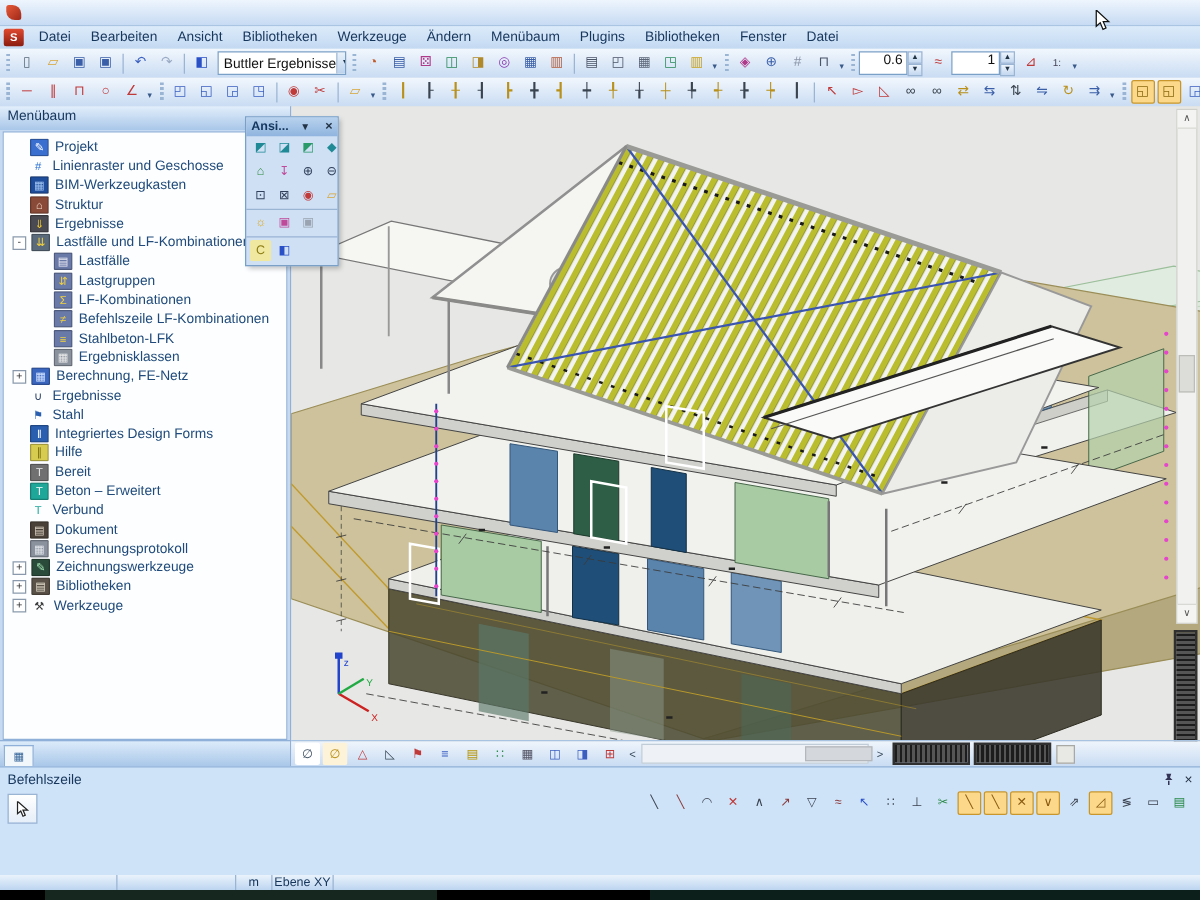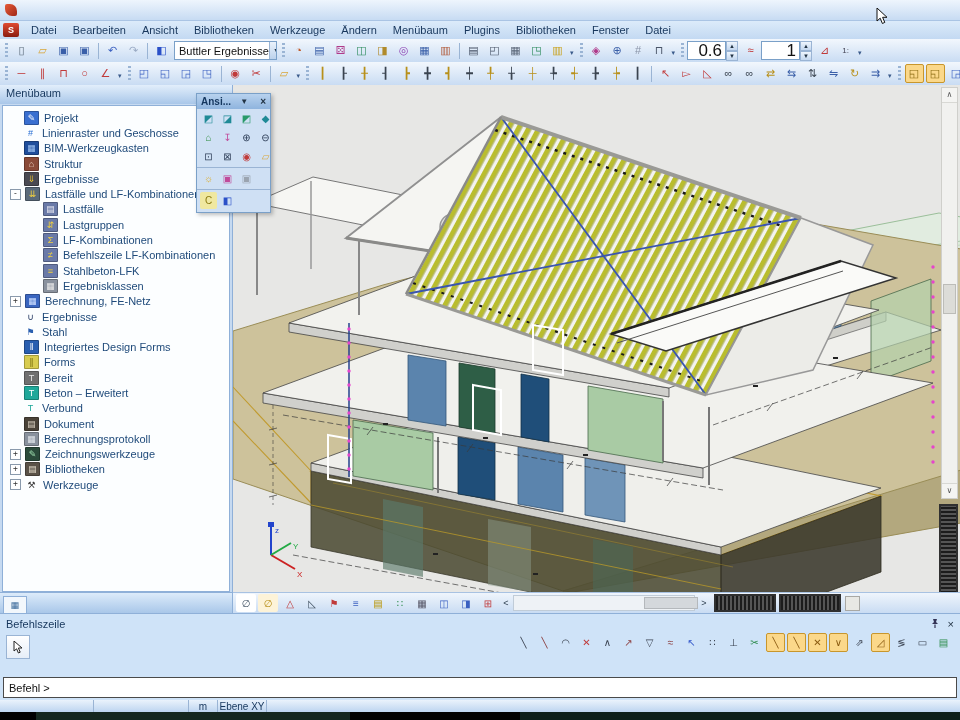--- a/index.html
+++ b/index.html
@@ -30,22 +30,22 @@
     font-size:11px;line-height:17px;margin:0 1px;border:1px solid transparent;border-radius:2px;
     flex:0 0 auto;cursor:default}
   .ticon.pressed{background:#fbd88a;border:1px solid #c8962c}
   .icon-strip{display:flex;align-items:center;flex:0 0 auto}
   .combo{width:97px;height:17px;background:#fff;border:1px solid #7aa0c8;font-size:11px;
     display:flex;align-items:center;padding-left:4px;color:#111;margin:0 2px;flex:0 0 auto;
     white-space:nowrap;overflow:hidden}
   .combo .arrow{margin-left:auto;width:13px;height:100%;flex:0 0 auto;
     background:linear-gradient(#eaf2fb,#bcd2ec);border-left:1px solid #9ab4d4;
     font-size:7px;color:#234;display:flex;align-items:center;justify-content:center}
-  .spin{width:34px;height:17px;background:#fff;border:1px solid #7aa0c8;font-size:17px;
-    display:flex;align-items:center;justify-content:flex-end;padding-right:3px;color:#111;flex:0 0 auto}
+  .spin{width:34px;height:17px;background:#fff;border:1px solid #7aa0c8;font-size:11px;
+    display:flex;justify-content:flex-end;padding-right:3px;color:#111;flex:0 0 auto}
   .spin-btns{display:flex;flex-direction:column;width:12px;height:19px;flex:0 0 auto;margin-right:2px}
   .spin-btns span{flex:1;font-size:6px;line-height:8px;text-align:center;color:#234;
     background:linear-gradient(#eef5fd,#c3d7ef);border:1px solid #9ab4d4}
   
   .sidebar{position:absolute;left:0;top:85px;width:232px;height:528px;
     background:#c6daf1;border-right:1px solid #8fb0d8;display:flex;flex-direction:column}
   .side-header{height:17px;background:linear-gradient(#e2eefb,#a9c7e9);font-size:11px;
     color:#16365c;padding:2px 6px 0 6px;flex:0 0 auto}
   .tree{flex:1;background:#fcfeff;border:1px solid #8fb0d8;margin:1px 2px 0 2px;
     overflow:hidden;padding-top:4px}
@@ -364,21 +364,21 @@
         <span>Stahl</span>
       </div>
       <div class="tree-row">
         <span style="flex: 0 0 auto; width: 21px;"></span>
         <span class="tree-ic" style="background: rgb(42, 95, 176); border: 1px solid rgba(0, 0, 0, 0.25); color: rgb(255, 255, 255);">‖</span>
         <span>Integriertes Design Forms</span>
       </div>
       <div class="tree-row">
         <span style="flex: 0 0 auto; width: 21px;"></span>
         <span class="tree-ic" style="background: rgb(216, 204, 80); border: 1px solid rgba(0, 0, 0, 0.25); color: rgb(122, 112, 16);">∥</span>
-        <span>Forms</span>
+        <span>Hilfe</span>
       </div>
       <div class="tree-row">
         <span style="flex: 0 0 auto; width: 21px;"></span>
         <span class="tree-ic" style="background: rgb(112, 112, 112); border: 1px solid rgba(0, 0, 0, 0.25); color: rgb(232, 232, 232);">T</span>
         <span>Bereit</span>
       </div>
       <div class="tree-row">
         <span style="flex: 0 0 auto; width: 21px;"></span>
         <span class="tree-ic" style="background: rgb(31, 168, 154); border: 1px solid rgba(0, 0, 0, 0.25); color: rgb(255, 255, 255);">T</span>
         <span>Beton – Erweitert</span>
@@ -712,23 +712,20 @@
         <span class="ticon pressed" style="color: rgb(138, 90, 16);">╲</span>
         <span class="ticon pressed" style="color: rgb(138, 90, 16);">✕</span>
         <span class="ticon pressed" style="color: rgb(138, 90, 16);">∨</span>
         <span class="ticon" style="color: rgb(58, 66, 80);">⇗</span>
         <span class="ticon pressed" style="color: rgb(138, 90, 16);">◿</span>
         <span class="ticon" style="color: rgb(58, 66, 80);">≶</span>
         <span class="ticon" style="color: rgb(58, 66, 80);">▭</span>
         <span class="ticon" style="color: rgb(42, 138, 74);">▤</span>
       </span>
   </div>
-  <div class="cmd-input">
-    <span>Befehl &gt;</span>
-  </div>
 </div>
 
 <div class="statusbar">
   <span class="sb-cell sb-c1"></span>
   <span class="sb-cell sb-c2"></span>
   <span class="sb-cell sb-c3">m</span>
   <span class="sb-cell sb-c4">Ebene XY</span>
 </div>
 <div class="taskbar"></div>
 

